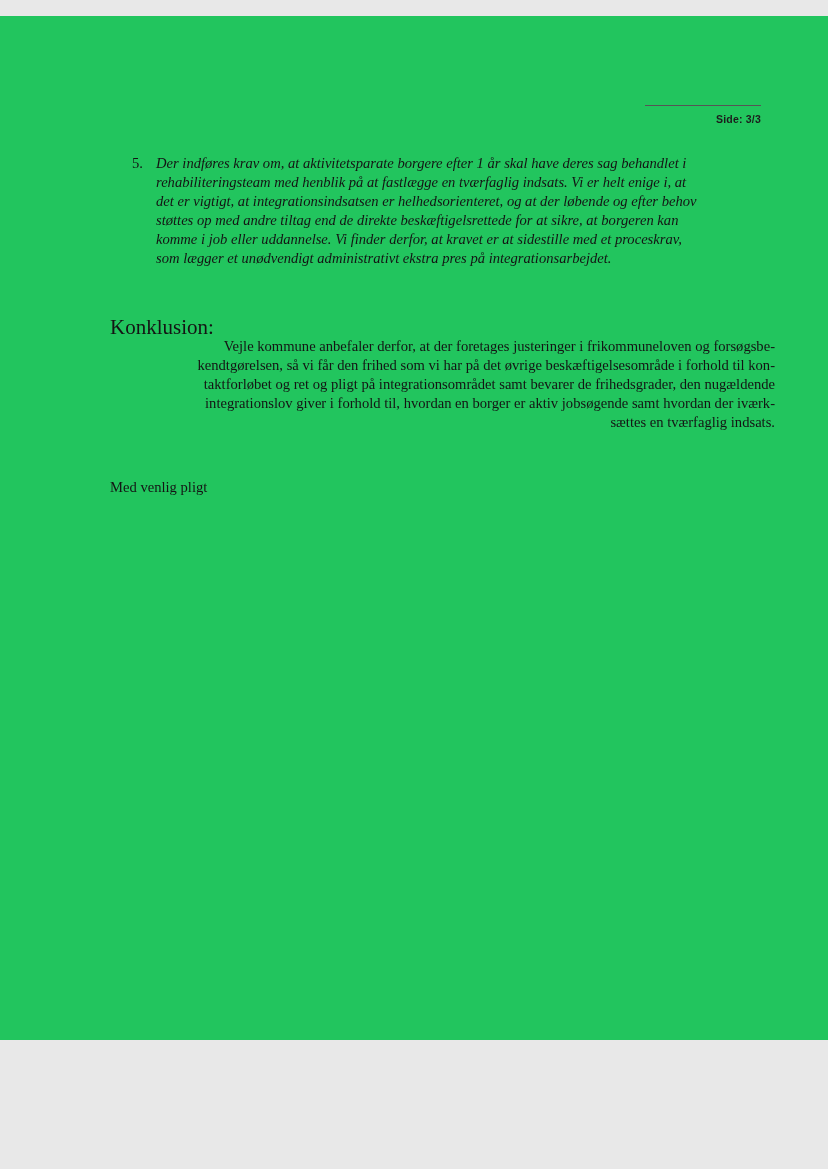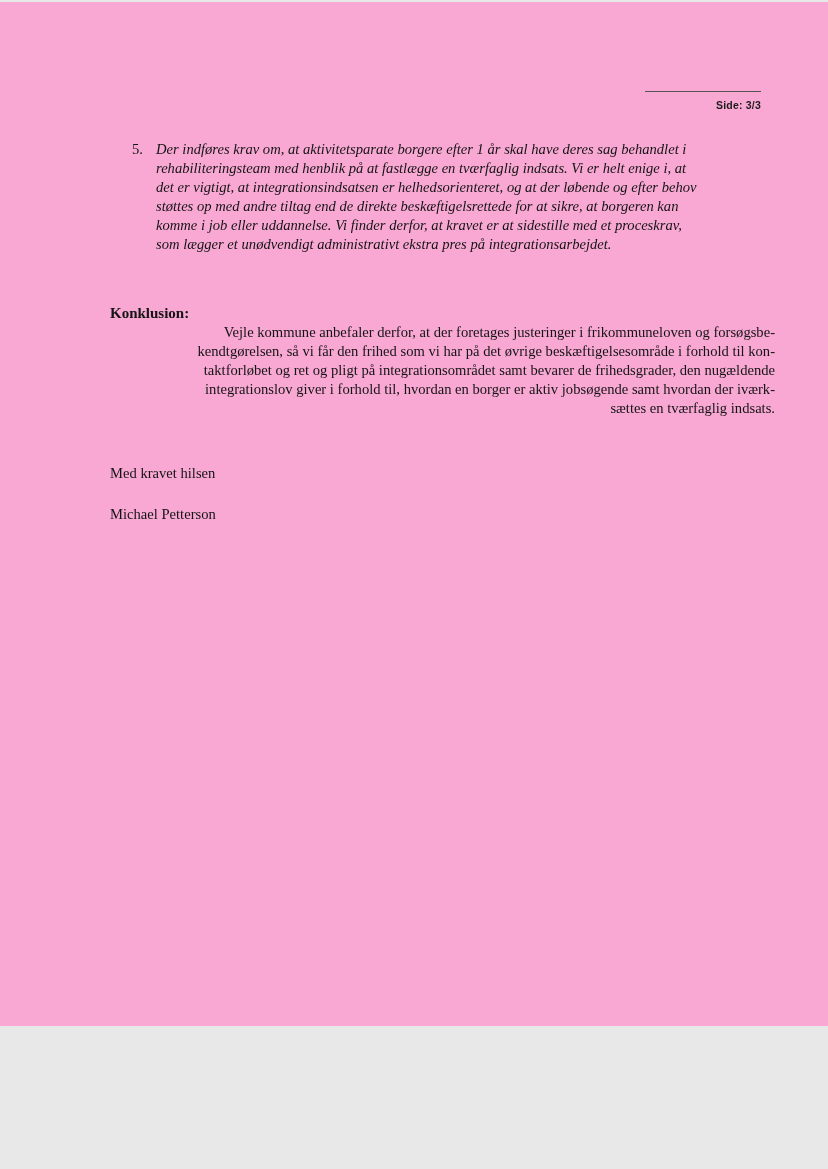--- a/index.html
+++ b/index.html
@@ -1,24 +1,24 @@
 <!DOCTYPE html>
 <html><head>
 <meta charset="utf-8">
 <style>
   html, body { margin: 0; padding: 0; background: #e8e8e8; }
   .page {
     position: relative;
     width: 828px;
     height: 1024px;
-    background: #f9a8d4;
+    background: #22c55e;
     font-family: "Liberation Serif", serif;
     color: #141414;
     overflow: hidden;
-    margin: 2px auto;
+    margin: 16px auto;
   }
   .page-header {
     position: absolute;
     top: 89px;
     right: 67px;
     width: 116px;
     text-align: right;
   }
   .header-rule {
     border-top: 1.2px solid #555;
@@ -47,22 +47,22 @@
     flex: 0 0 24px;
     width: 24px;
   }
   .list-text {
     white-space: pre-line;
     flex: 1;
     font-style: italic;
   }
   .conclusion-heading {
     margin-top: 50px;
-    font-weight: bold;
-    font-size: 15px;
+    font-weight: normal;
+    font-size: 21px;
     line-height: 19px;
   }
   .conclusion-body {
     font-size: 14.6px;
     line-height: 19px;
     white-space: pre-line;
     text-align: right;
   }
   .closing {
     margin-top: 46px;
@@ -103,20 +103,19 @@
     </div>
 
     <div class="conclusion-heading">Konklusion:</div>
 
     <div class="conclusion-body">Vejle kommune anbefaler derfor, at der foretages justeringer i frikommuneloven og forsøgsbe-
 kendtgørelsen, så vi får den frihed som vi har på det øvrige beskæftigelsesområde i forhold til kon-
 taktforløbet og ret og pligt på integrationsområdet samt bevarer de frihedsgrader, den nugældende
 integrationslov giver i forhold til, hvordan en borger er aktiv jobsøgende samt hvordan der iværk-
 sættes en tværfaglig indsats.</div>
 
-    <div class="closing">Med kravet hilsen</div>
+    <div class="closing">Med venlig pligt</div>
 
-    <div class="signature-name">Michael Petterson</div>
 
 
   </div>
 
 </div>
 
 </body></html>

